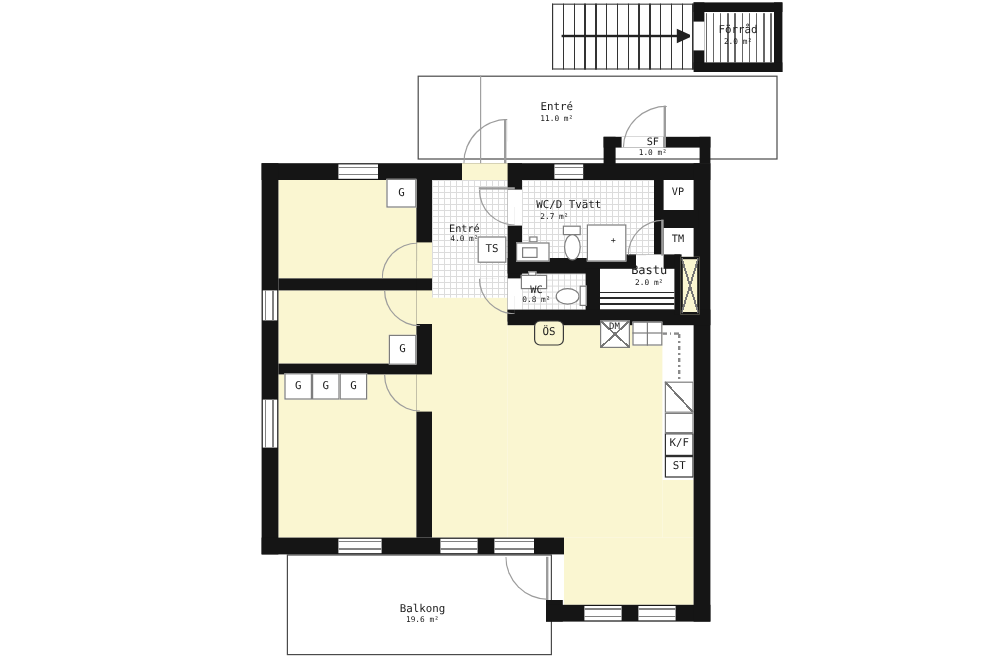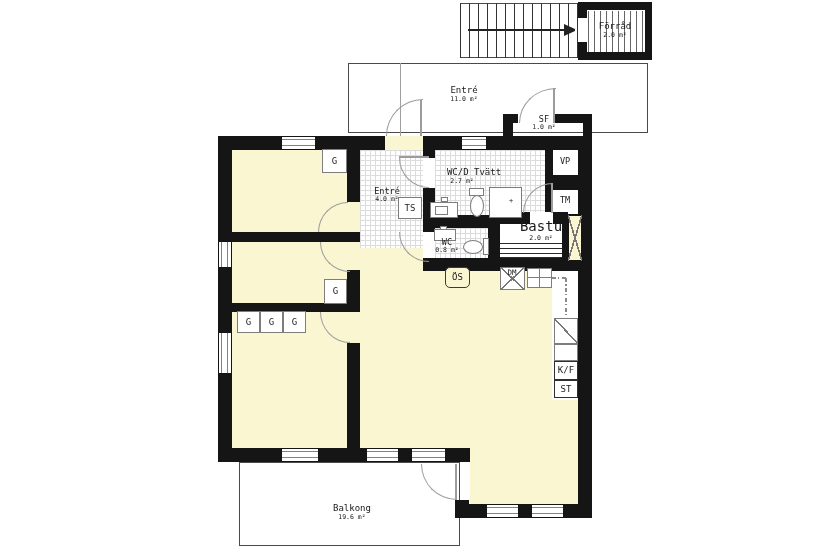--- a/index.html
+++ b/index.html
@@ -165,21 +165,21 @@
     </div>
     <div class="p lb" style="left: 462px; top: 176px;">
       <div style="font-size: 9px; margin-left: 24px;">WC/D Tvätt</div>
       <div style="font-size: 6.5px;">2.7 m²</div>
     </div>
     <div class="p lb" style="left: 387px; top: 195px;">
       <div style="font-size: 8.5px;">Entré</div>
       <div style="font-size: 6.5px;">4.0 m²</div>
     </div>
     <div class="p lb" style="left: 541px; top: 230px;">
-      <div style="font-size: 14px;">Bastu</div>
+      <div style="font-size: 10px;">Bastu</div>
       <div style="font-size: 6.5px;">2.0 m²</div>
     </div>
     <div class="p lb" style="left: 447px; top: 246px;">
       <div style="font-size: 8.5px;">WC</div>
       <div style="font-size: 6.5px;">0.8 m²</div>
     </div>
     <div class="p lb" style="left: 352px; top: 512px;">
       <div style="font-size: 9px;">Balkong</div>
       <div style="font-size: 6.5px;">19.6 m²</div>
     </div>

